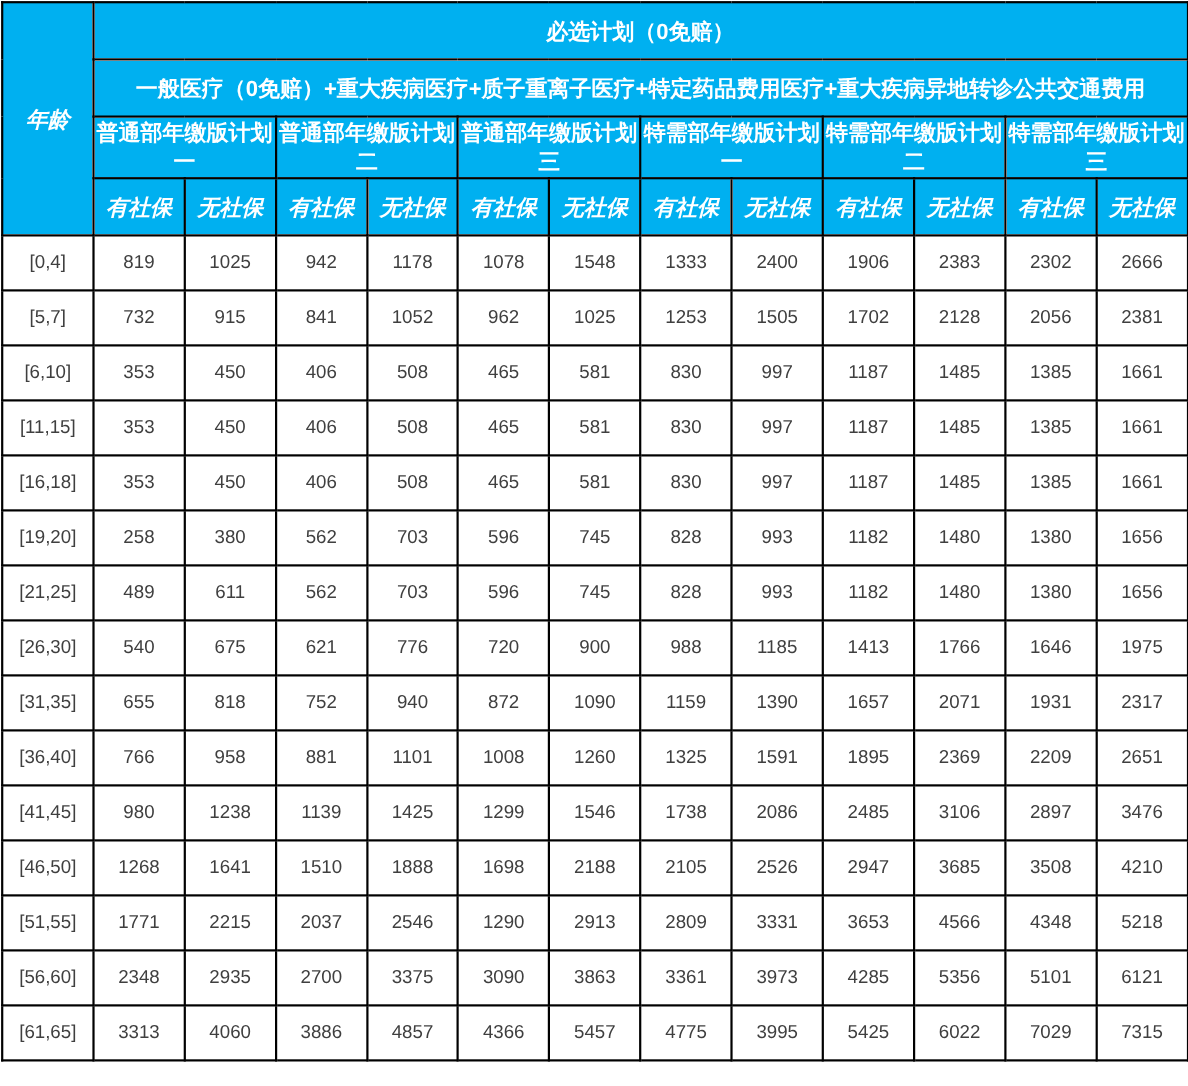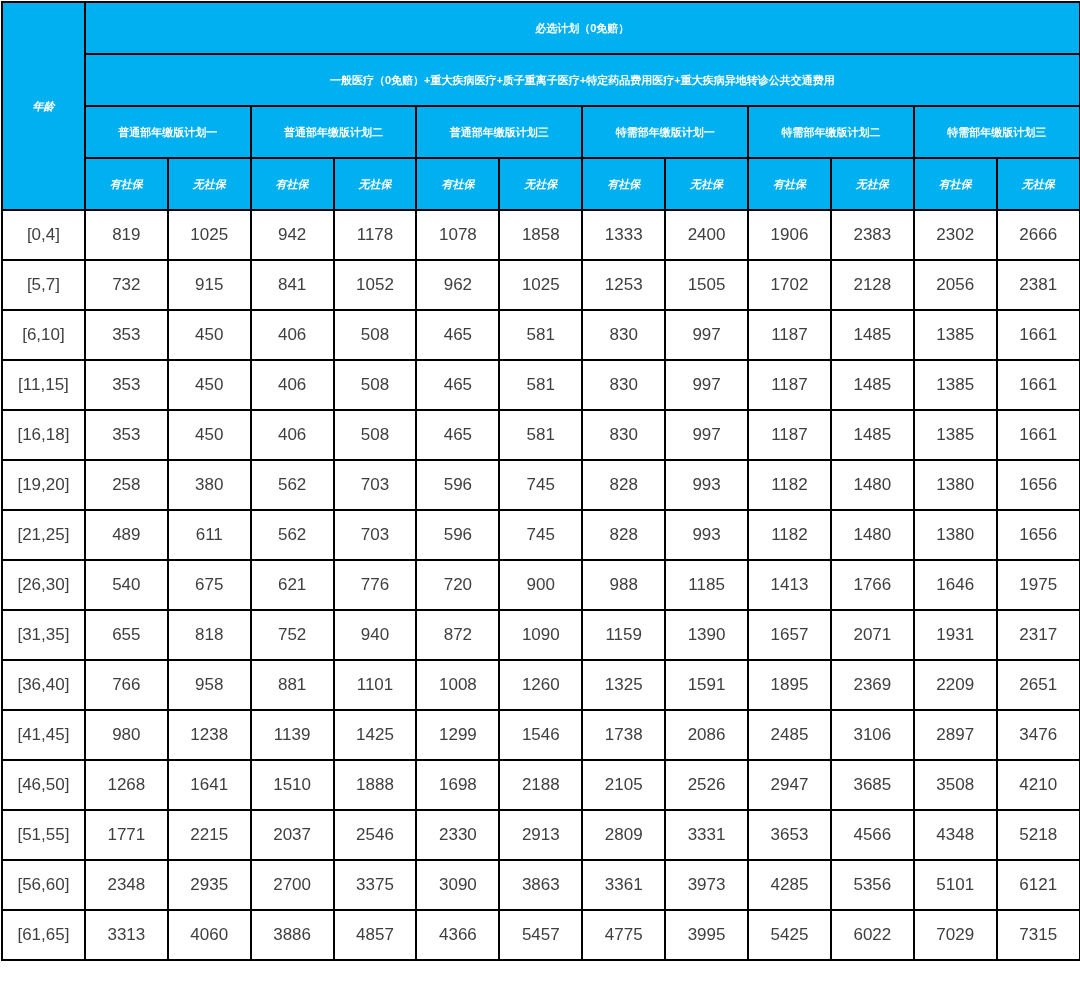--- a/index.html
+++ b/index.html
@@ -26,21 +26,21 @@
     text-align: center;
     vertical-align: middle;
     padding: 0;
     overflow: hidden;
   }
   
   table.premium th {
     background: #00B0F0;
     color: #ffffff;
     font-weight: bold;
-    font-size: 11px;
+    font-size: 20px;
     height: 50px;
     letter-spacing: 0px;
   }
   th.plan-th { font-size: 15px; }
   th.sub-th  { font-size: 15px; font-style: italic; }
   th.age-th  { font-size: 16px; font-style: italic; }
   th.cover-th { font-size: 16px; }
   th.top-th   { font-size: 16px; }
   
   table.premium td {
@@ -104,21 +104,21 @@
         </tr>
     </thead>
     <tbody id="table-body">
         <tr>
           <td class="age-cell">[0,4]</td>
           <td>819</td>
           <td>1025</td>
           <td>942</td>
           <td>1178</td>
           <td>1078</td>
-          <td>1858</td>
+          <td>1548</td>
           <td>1333</td>
           <td>2400</td>
           <td>1906</td>
           <td>2383</td>
           <td>2302</td>
           <td>2666</td>
         </tr>
         <tr>
           <td class="age-cell">[5,7]</td>
           <td>732</td>
@@ -283,21 +283,21 @@
           <td>3685</td>
           <td>3508</td>
           <td>4210</td>
         </tr>
         <tr>
           <td class="age-cell">[51,55]</td>
           <td>1771</td>
           <td>2215</td>
           <td>2037</td>
           <td>2546</td>
-          <td>2330</td>
+          <td>1290</td>
           <td>2913</td>
           <td>2809</td>
           <td>3331</td>
           <td>3653</td>
           <td>4566</td>
           <td>4348</td>
           <td>5218</td>
         </tr>
         <tr>
           <td class="age-cell">[56,60]</td>

